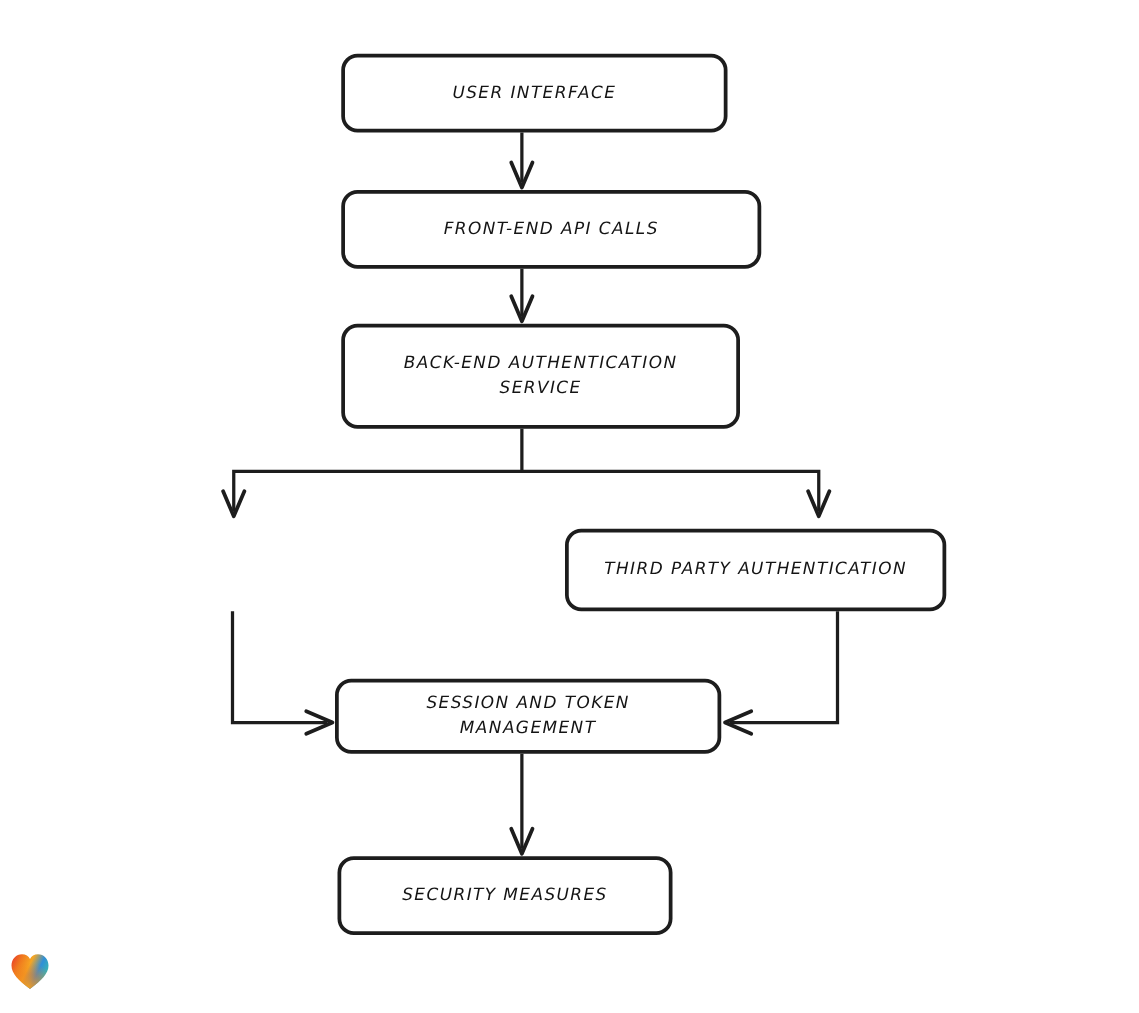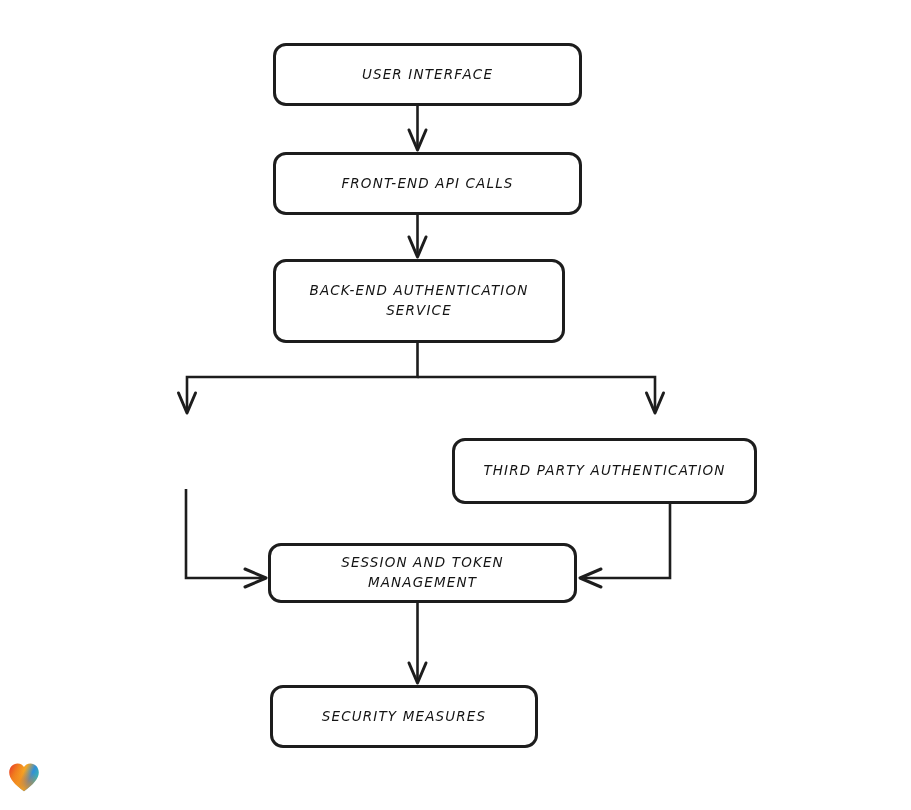--- a/index.html
+++ b/index.html
@@ -126,31 +126,31 @@
     <g>
       <path class="wire" d="M 417.5 603 L 417.5 679"></path>
       <path class="arrowhead" d="M 409 663 L 417.5 683 L 426 663"></path>
     </g>
   </svg>
 
   <div class="node" style="left:273px; top:43px; width:309px; height:63px;">
     <span class="label">User Interface</span>
   </div>
 
-  <div class="node" style="left:273px; top:152px; width:309px; height:63px;justify-content:center;">
+  <div class="node" style="left:273px; top:152px; width:336px; height:63px;justify-content:center;">
     <span class="label">Front-End API Calls</span>
   </div>
 
-  <div class="node" style="left:273px; top:259px; width:292px; height:84px;">
+  <div class="node" style="left:273px; top:259px; width:319px; height:84px;">
     <span class="label">Back-End Authentication
 Service</span>
   </div>
 
 
-  <div class="node" style="left:452px; top:423px; width:305px; height:66px;margin-top:15px;">
+  <div class="node" style="left:452px; top:423px; width:305px; height:66px;">
     <span class="label">Third Party Authentication</span>
   </div>
 
   <div class="node" style="left:268px; top:543px; width:309px; height:60px;align-items:center;">
     <span class="label">Session and Token
 Management</span>
   </div>
 
   <div class="node" style="left:270px; top:685px; width:268px; height:63px;">
     <span class="label">Security Measures</span>

